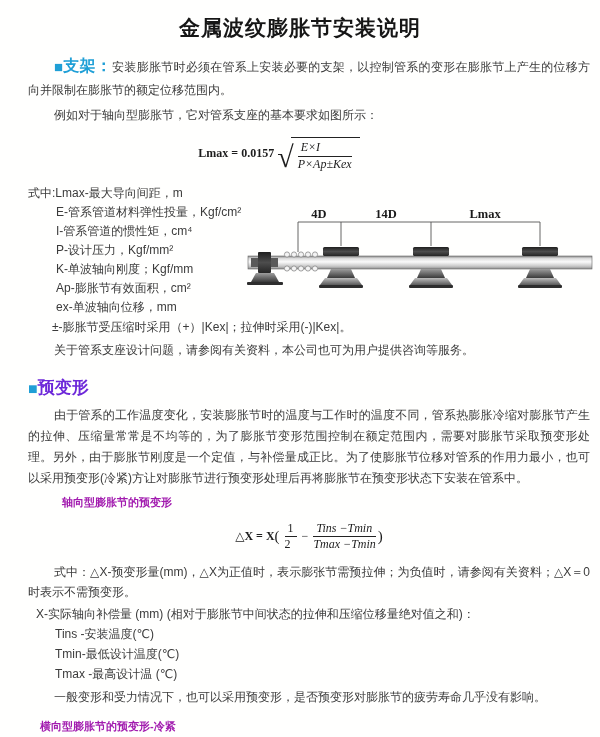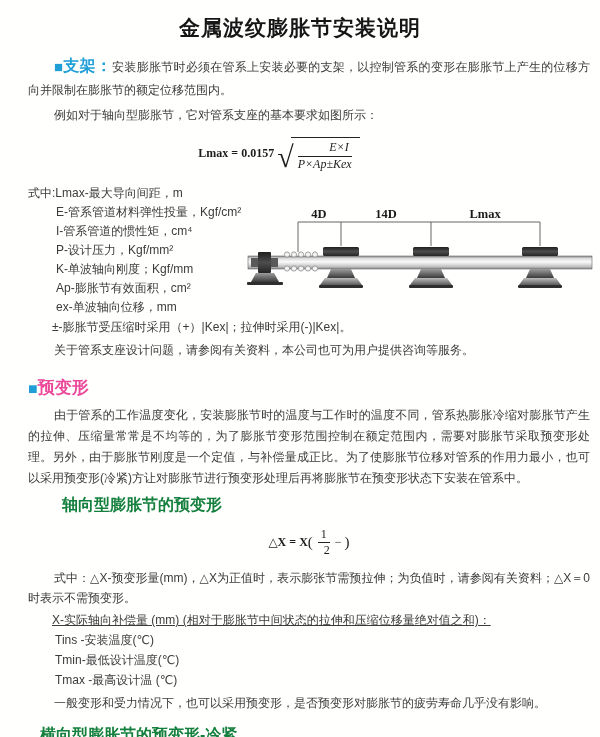--- a/index.html
+++ b/index.html
@@ -10,31 +10,31 @@
   }
   .page{padding:6px 10px 0 28px;}
   .title{
     font-size:21px;font-weight:bold;color:#161616;text-align:center;
     margin:8px 18px 12px 0;letter-spacing:1px;
   }
   .para{line-height:23px;text-indent:26px;margin:2px 0;text-align:justify;}
   .sec-inline-marker,.sec-marker{color:#1f9fd6;font-size:15px;vertical-align:-1px;}
   .sec-inline-label{color:#1f9fd6;font-size:16px;font-weight:bold;}
   .sec-header{margin:14px 0 6px 0;}
-  .sec-header .sec-label{color:#ec4899;font-size:17px;font-weight:bold;}
+  .sec-header .sec-label{color:#6d28d9;font-size:17px;font-weight:bold;}
   .sec-header .sec-marker{font-size:16px;}
-  .sub-heading{color:#15803d;font-size:16px;font-weight:bold;margin:8px 0 6px 0;}
+  .sub-heading{color:#a21caf;font-size:11px;font-weight:bold;margin:8px 0 6px 0;}
   .sub-axial{margin-left:34px;margin-top:6px;}
   .sub-lateral{margin-left:12px;margin-top:10px;}
 
   
   .formula{font-family:"Liberation Serif","DejaVu Serif",serif;color:#1d1d1d;
     text-align:center;margin:8px 0;}
   .formula .bold{font-weight:bold;}
-  .frac{display:inline-block;vertical-align:middle;text-align:right;line-height:1.15;
+  .frac{display:inline-block;vertical-align:middle;text-align:left;line-height:1.15;
     font-size:12px;padding:0 2px;}
   .frac .top{display:block;border-bottom:1px solid #222;padding:0 3px 1px;}
   .frac .bot{display:block;padding-top:1px;}
   .ital{font-style:italic;}
   .sqrt{display:inline-flex;align-items:center;vertical-align:middle;}
   .rad-sign{font-size:30px;font-weight:300;line-height:1;margin-right:-3px;
     transform:translateY(3px);}
   .rad-body{border-top:1.5px solid #222;padding:3px 6px 0 5px;}
   .formula-lmax{margin:10px 60px 12px 0;}
   .formula-dx{margin:12px 0 10px 0;}
@@ -42,21 +42,21 @@
 
   
   .defs-diagram-row{display:flex;margin-top:6px;}
   .defs-col{width:216px;flex:none;line-height:19px;}
   .def-line{margin-left:28px;white-space:nowrap;}
   .def-line.no-indent{margin-left:0;}
   .diagram{flex:none;width:352px;height:100px;margin-top:22px;}
   .def-pm{margin-left:24px;line-height:19px;margin-top:1px;}
 
   .list-line{margin-left:27px;line-height:20px;}
-  .x-line{margin-left:24px;line-height:20px;margin-top:2px;text-decoration:underline;}
+  .x-line{margin-left:8px;line-height:20px;margin-top:2px;}
   .explain{line-height:20px;}
 </style>
 </head>
 <body>
 
 <div class="page">
 
   <div class="title">金属波纹膨胀节安装说明</div>
 
   <p class="para">
@@ -176,21 +176,24 @@
 
   <div class="formula formula-dx">
     <span class="bold">△X</span>
     <span class="bold">=</span>
     <span class="bold">X</span><span class="paren">(</span>
     <span class="frac">
       <span class="top">1</span>
       <span class="bot">2</span>
     </span>
     <span>−</span>
-    <span class="paren">)</span>
+    <span class="frac ital">
+      <span class="top">Tins −Tmin</span>
+      <span class="bot">Tmax −Tmin</span>
+    </span><span class="paren">)</span>
   </div>
 
   <p class="para explain">式中：△X-预变形量(mm)，△X为正值时，表示膨张节需预拉伸；为负值时，请参阅有关资料；△X＝0时表示不需预变形。</p>
 
   <div class="x-line">X-实际轴向补偿量 (mm) (相对于膨胀节中间状态的拉伸和压缩位移量绝对值之和)：</div>
 
   <div class="list-line">Tins -安装温度(℃)</div>
   <div class="list-line">Tmin-最低设计温度(℃)</div>
   <div class="list-line">Tmax -最高设计温 (℃)</div>
 

